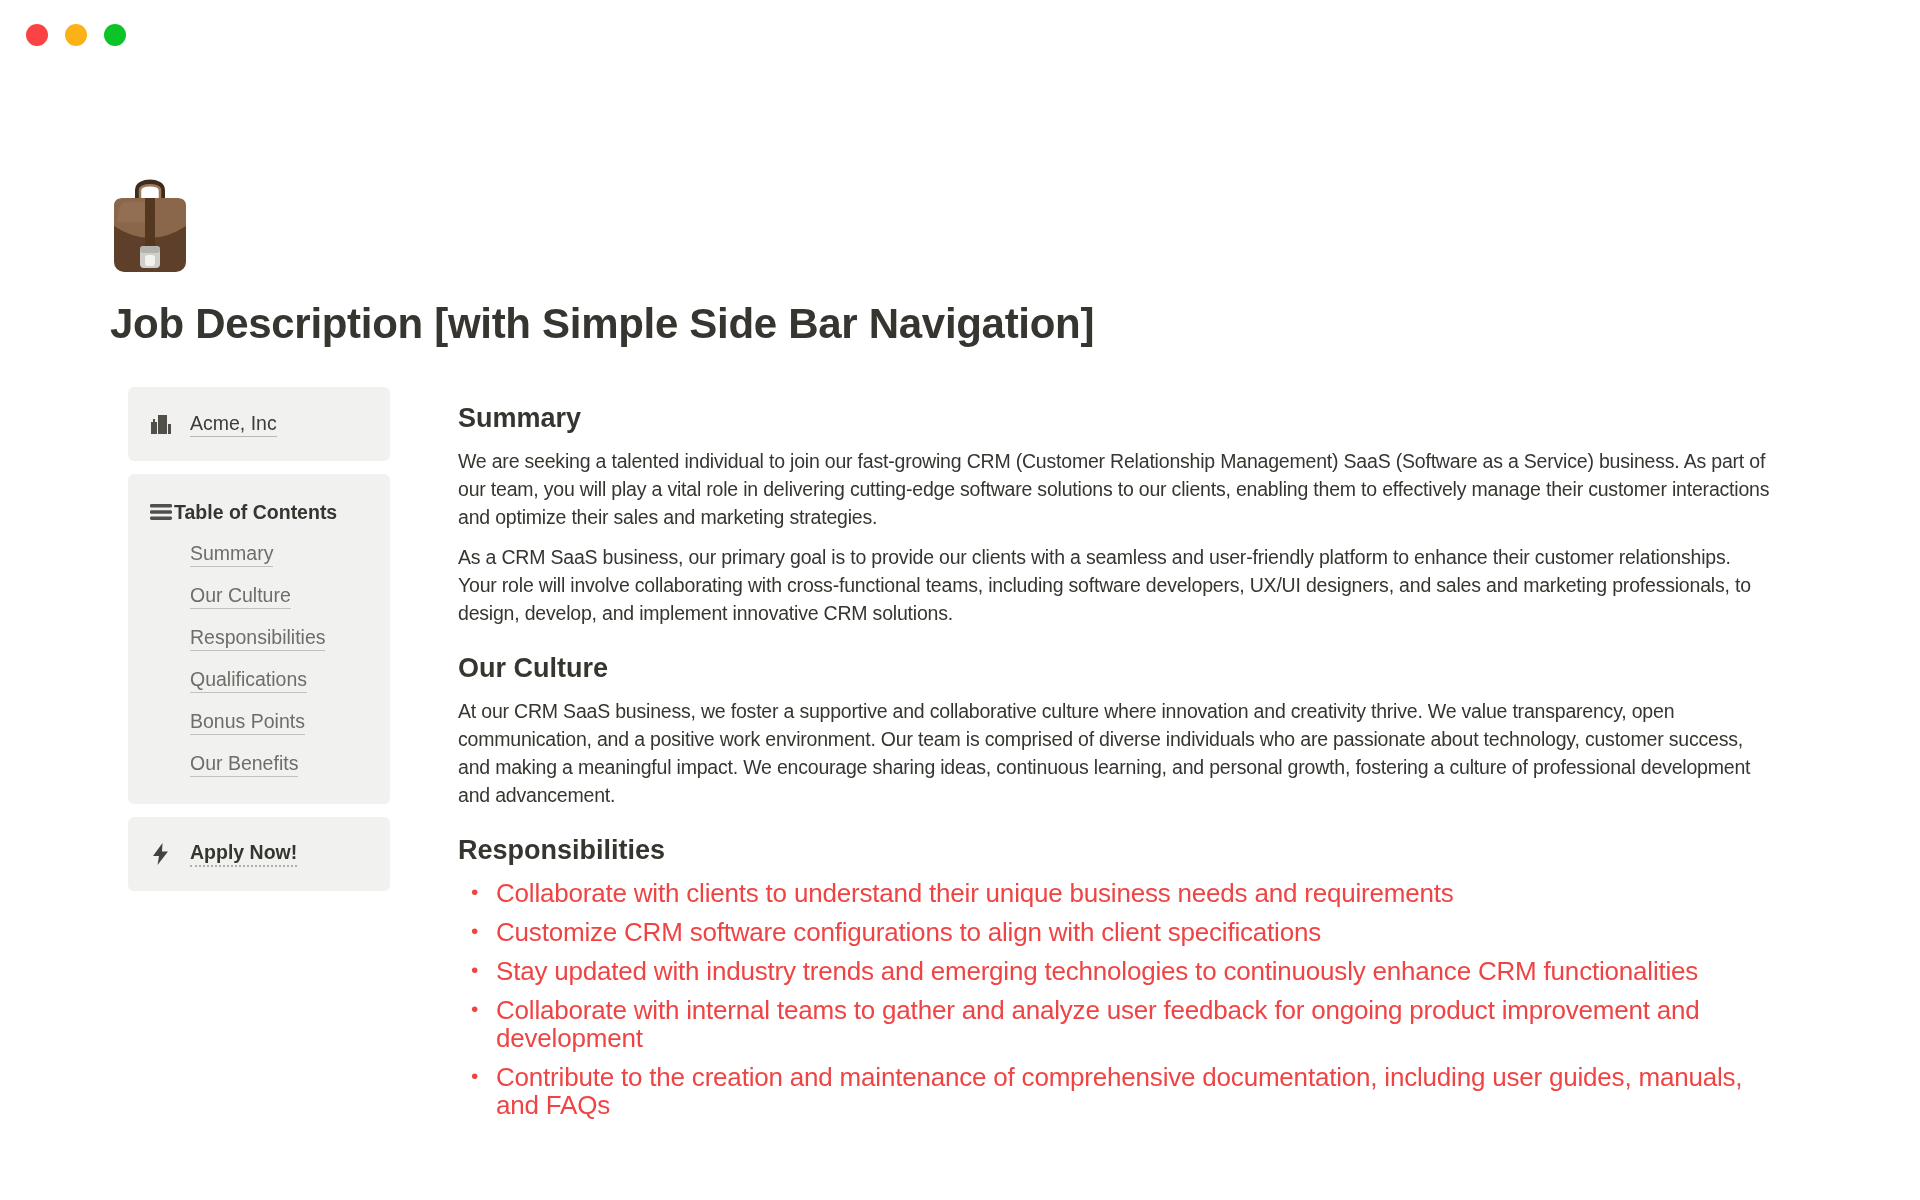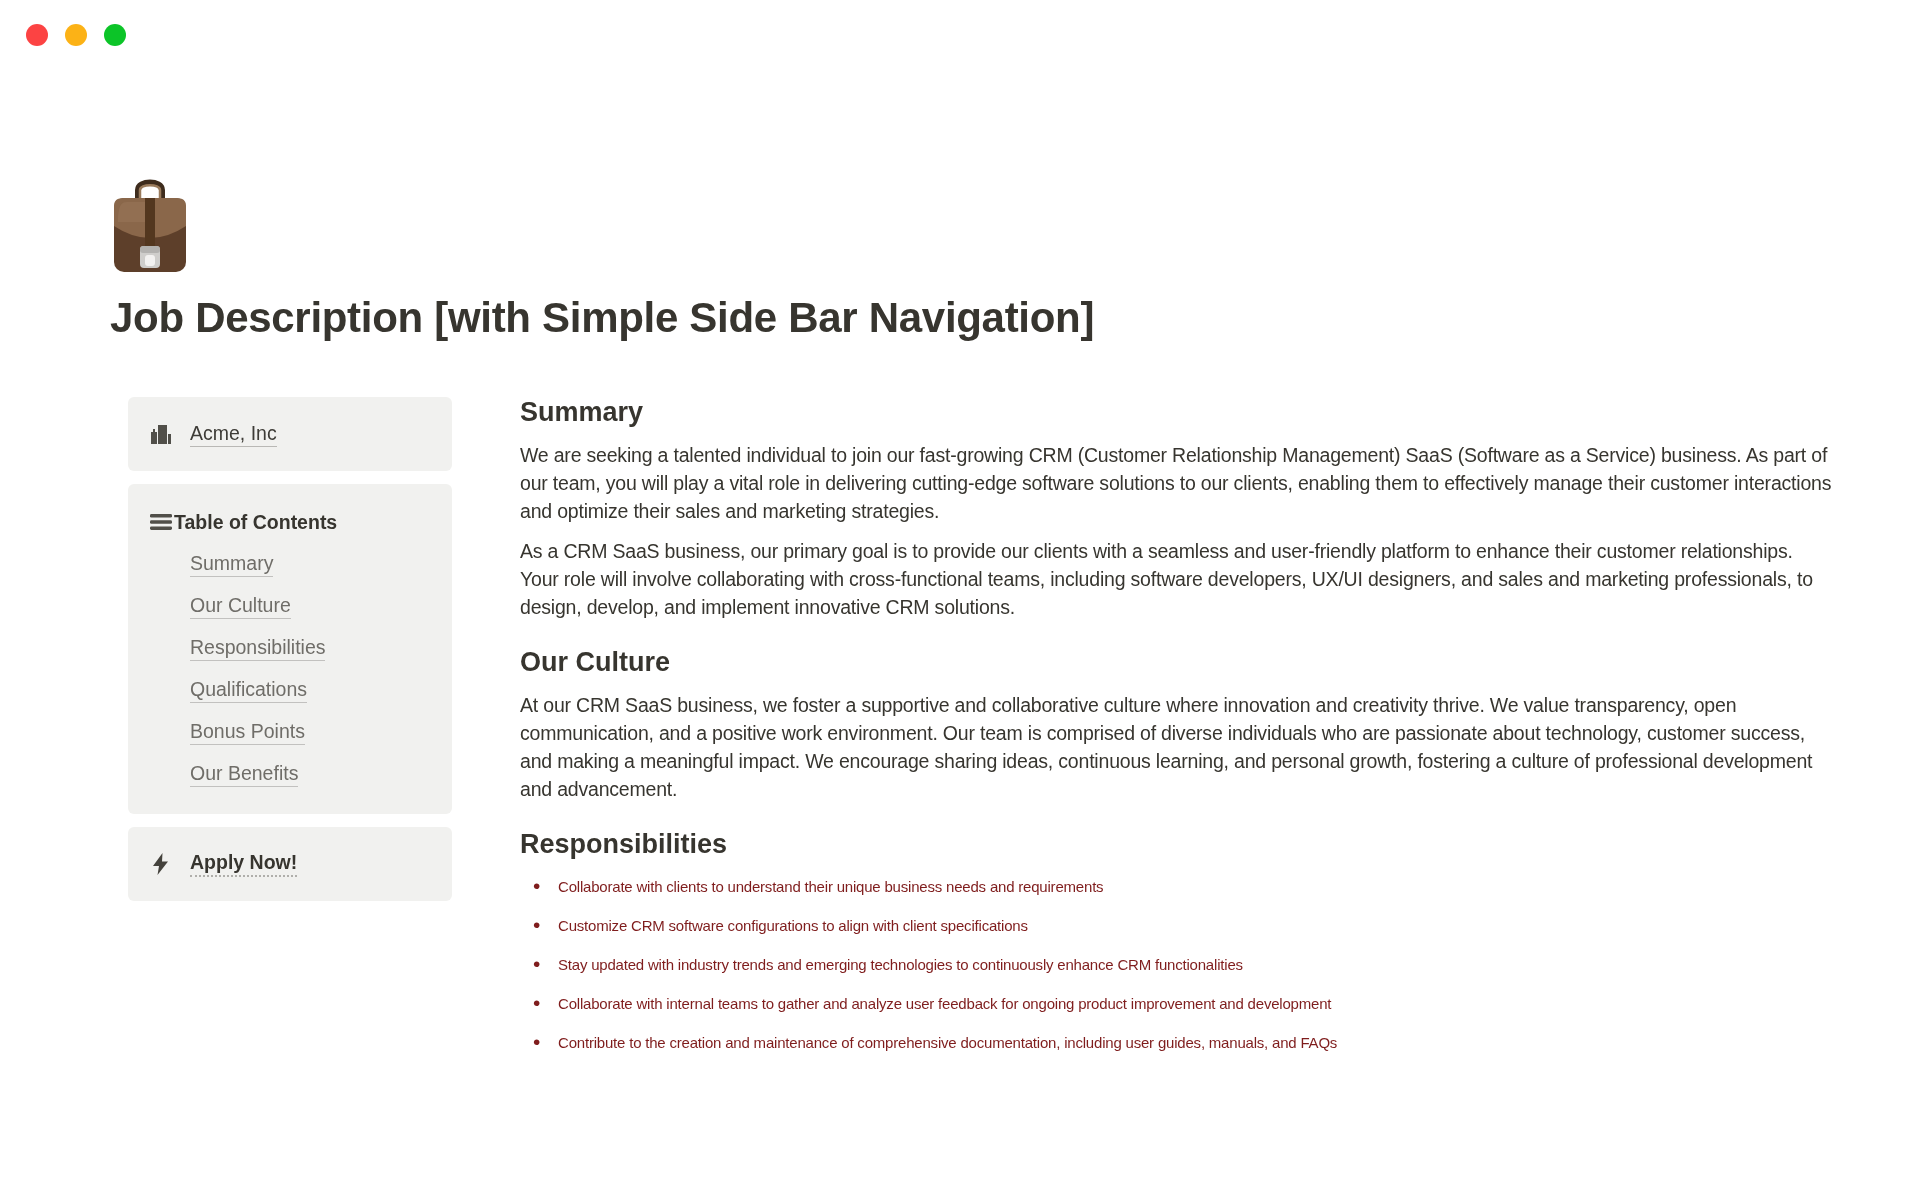--- a/index.html
+++ b/index.html
@@ -13,28 +13,28 @@
   .dot{width:22px;height:22px;border-radius:50%;}
   .dot.red{background:#fc4343;}
   .dot.yellow{background:#fcb216;}
   .dot.green{background:#0cc428;}
 
   .page{padding-left:110px;}
   .page-icon{margin-top:176px;width:80px;height:98px;cursor:pointer;}
   .page-icon svg{width:100%;height:100%;display:block;}
 
   h1{
-    margin:18px 0 0;font-size:42px;line-height:52px;font-weight:700;
+    margin:24px 0 0;font-size:42px;line-height:52px;font-weight:700;
     letter-spacing:-0.3px;color:#37352f;
   }
 
   .columns{display:flex;align-items:flex-start;margin-top:37px;}
 
   
-  .sidebar{width:324px;margin-left:18px;flex:none;margin-top:16px;}
+  .sidebar{width:262px;margin-left:18px;flex:none;}
   .block{background:#f1f1ef;border-radius:6px;margin-bottom:13px;}
   .row-block{display:flex;align-items:center;gap:16px;padding:24px 20px;}
   .icon{width:26px;height:26px;flex:none;display:inline-block;}
   .icon svg{width:100%;height:100%;display:block;}
   .company-link{
     font-size:19.5px;color:#3e3c37;text-decoration:none;cursor:pointer;
     border-bottom:1.5px solid rgba(55,53,47,0.30);padding-bottom:1px;
   }
   .toc{padding:25px 20px 27px;}
   .toc-head{display:flex;align-items:center;gap:0;}
@@ -50,21 +50,21 @@
   }
 
   
   .content{margin-left:68px;width:1315px;}
   .content h2{margin:24px 0 0;font-size:27px;line-height:34px;font-weight:700;color:#37352f;}
   .content h2.first{margin-top:14px;}
   .content p{margin:12px 0 0;font-size:19.5px;line-height:28px;letter-spacing:-0.2px;color:#37352f;}
   .content ul{margin:12px 0 0;padding:0;list-style:none;}
   .content li{
     position:relative;padding-left:38px;margin-bottom:11px;
-    font-size:15px;line-height:28px;letter-spacing:-0.2px;color:#7f1d1d;
+    font-size:26px;line-height:28px;letter-spacing:-0.2px;color:#ef4444;
   }
   .content li::before{content:"\2022";position:absolute;left:13px;top:-1px;font-size:21px;}
 </style>
 </head>
 <body>
 
 <div class="traffic">
   <span class="dot red"></span>
   <span class="dot yellow"></span>
   <span class="dot green"></span>

